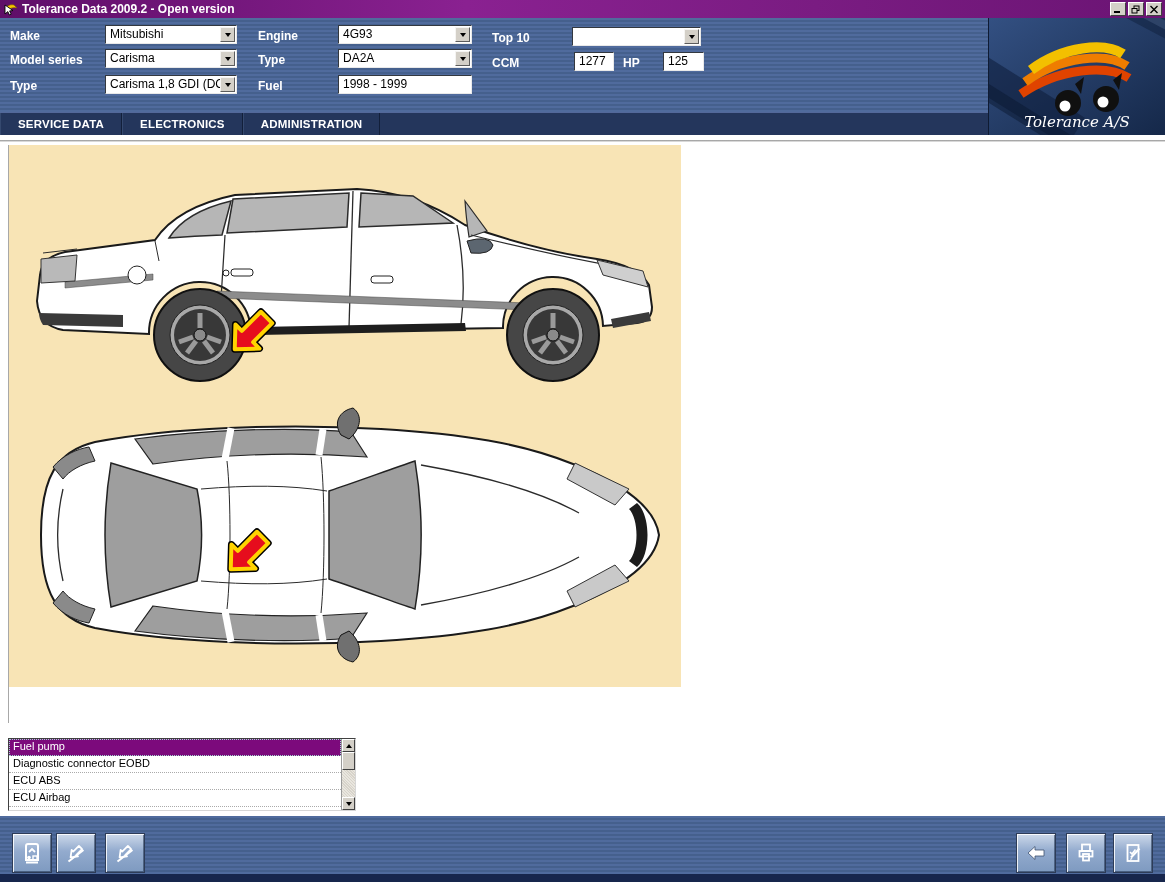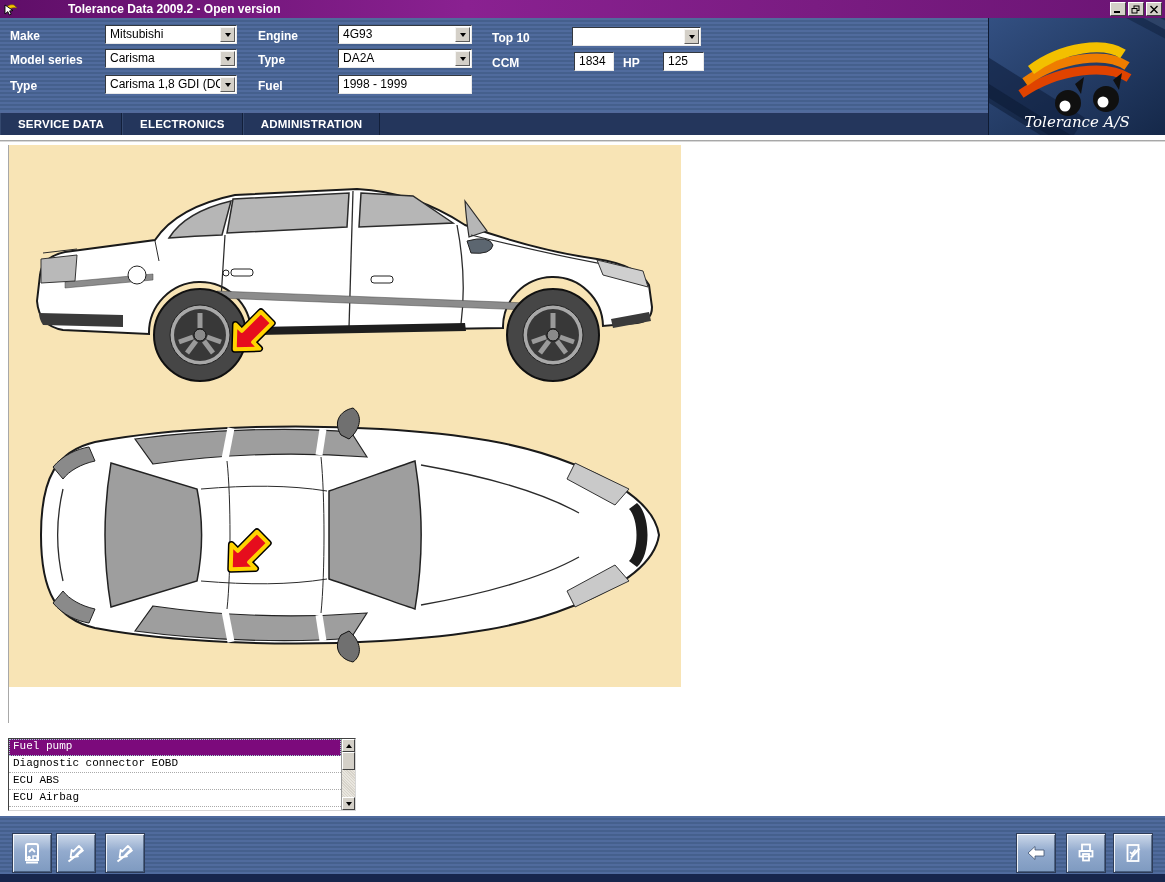--- a/index.html
+++ b/index.html
@@ -1,21 +1,21 @@
 <!DOCTYPE html>
 <html><head>
 <meta charset="utf-8">
 <style>
   html,body{margin:0;padding:0;}
   body{width:1165px;height:882px;position:relative;overflow:hidden;background:#fff;
        font-family:"Liberation Sans",sans-serif;}
   
   .titlebar{position:absolute;left:0;top:0;width:1165px;height:18px;
     background:linear-gradient(90deg,#5f0e68,#8a2191 40%,#7a1c82 70%,#6b1474);
-    display:flex;align-items:center;gap:46px;}
+    display:flex;align-items:center;}
   .title-text{color:#fff;font-weight:bold;font-size:12px;margin-left:4px;white-space:nowrap;}
   .win-btns{position:absolute;right:3px;top:2px;display:flex;gap:2px;}
   .win-btn{width:16px;height:14px;background:#d4d0c8;border:1px solid;
     border-color:#ffffff #404040 #404040 #ffffff;box-sizing:border-box;
     display:flex;align-items:center;justify-content:center;cursor:default;}
   
   .header{position:absolute;left:0;top:18px;width:1124px;height:117px;
     background:repeating-linear-gradient(180deg,#506b9d 0 2px,#45608d 2px 4px);padding-left:32px;}
   .flabel{position:absolute;color:#fff;font-weight:bold;font-size:12px;height:18px;line-height:18px;}
   .field{position:absolute;height:19px;background:#fff;box-sizing:border-box;
@@ -27,21 +27,21 @@
   .combo-arr{width:0;height:0;border:3px solid transparent;border-top:4px solid #000;margin-top:4px;}
   
   .tabbar{position:absolute;left:0;top:112px;width:988px;height:23px;background:#24365c;
     border-top:1px solid #53689a;box-sizing:border-box;display:flex;}
   .tab{color:#fff;font-weight:bold;font-size:11.5px;padding:0 17px;display:flex;align-items:center;
     border-right:1px solid #121f3a;border-left:1px solid #35496f;letter-spacing:.2px;cursor:default;}
   
   .logo-panel{position:absolute;left:988px;top:18px;width:177px;height:121px;overflow:hidden;
     border-left:1px solid #0f1b33;box-sizing:border-box;background:#243d63;}
   
-  .main{position:absolute;left:0;top:135px;width:1165px;height:681px;background:#fff;font-family:Liberation Mono, monospace;}
+  .main{position:absolute;left:0;top:135px;width:1165px;height:681px;background:#fff;}
   .groove{position:absolute;left:0;top:5px;width:1165px;height:2px;
     background:linear-gradient(#8f8f8f,#f0f0f0);}
   .car-panel{position:absolute;left:8px;top:10px;width:673px;height:542px;background:#f8e4b5;
     border-left:1px solid #a8a8a8;box-sizing:border-box;}
   .below-line{position:absolute;left:8px;top:552px;width:1px;height:36px;background:#a8a8a8;}
   
   .listbox{position:absolute;left:8px;top:603px;width:348px;height:73px;background:#fff;
     box-sizing:border-box;border:1px solid;border-color:#404040 #d6d6d6 #d6d6d6 #404040;}
   .lb-row{height:16px;line-height:15px;font-size:11px;padding-left:4px;color:#000;
     border-bottom:1px dotted #aaaaaa;white-space:nowrap;overflow:hidden;margin-right:14px;cursor:default;}
@@ -139,21 +139,21 @@
   <span class="flabel" style="left:492px;top:11px">Top 10</span>
   <span class="flabel" style="left:492px;top:36px">CCM</span>
   <span class="flabel" style="left:623px;top:36px">HP</span>
   <div class="field" style="left:572px;top:9px;width:129px">
     <span></span>
     <span class="combo-btn">
         <span class="combo-arr"></span>
       </span>
   </div>
   <div class="field" style="left:574px;top:34px;width:40px">
-    <span>1834</span>
+    <span>1277</span>
   </div>
   <div class="field" style="left:663px;top:34px;width:41px">
     <span>125</span>
   </div>
 </div>
 
 <div class="tabbar">
   <div class="tab">
       <span>SERVICE DATA</span>
     </div>

